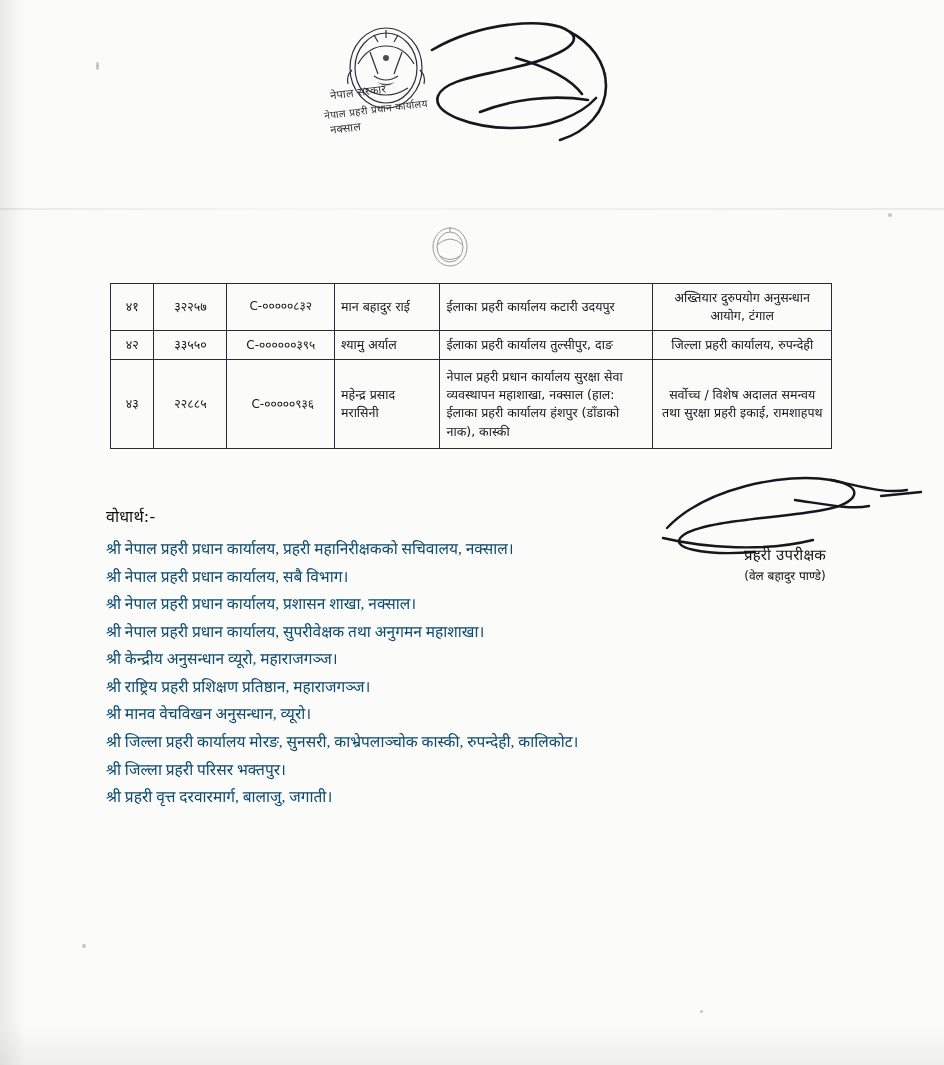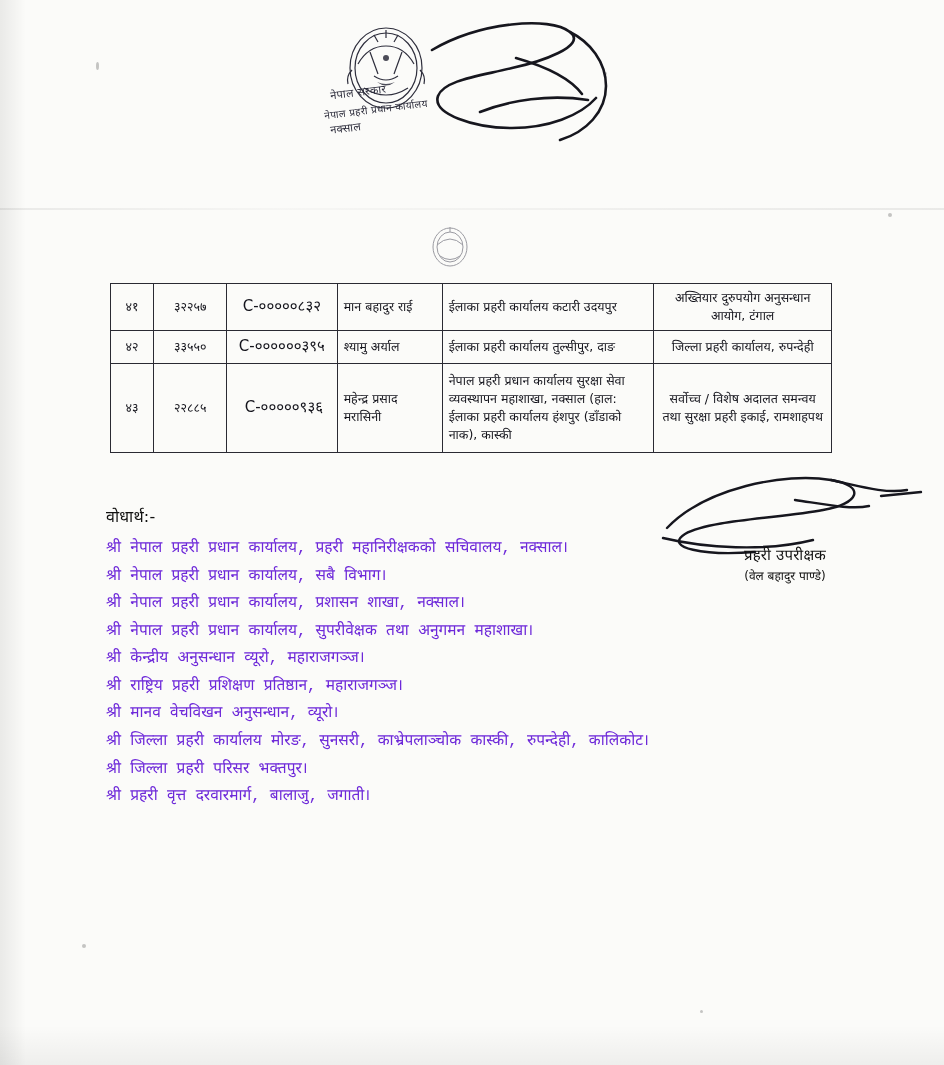--- a/index.html
+++ b/index.html
@@ -101,21 +101,21 @@
     color: #14141c;
   }
   table.reg td {
     border: 1px solid #2a2a33;
     padding: 5px 6px;
     vertical-align: middle;
     line-height: 1.45;
   }
   td.c-sn     { width: 34px;  text-align: center; }
   td.c-id     { width: 66px;  text-align: center; }
-  td.c-code   { width: 96px;  text-align: center; font-size: 15px; }
+  td.c-code   { width: 96px;  text-align: center; font-size: 12px; }
   td.c-name   { width: 104px; text-align: left; }
   td.c-office { width: 232px; text-align: left; }
   td.c-dest   { width: 190px; text-align: center; }
   .row-tall td { height: 78px; vertical-align: top; padding-top: 6px; }
   .row-tall td.c-dest,
   .row-tall td.c-name { vertical-align: middle; }
 
   
   .sig-block {
     position: absolute;
@@ -165,24 +165,24 @@
     color: #111;
     margin-bottom: 8px;
     letter-spacing: .2px;
   }
   .dist ul {
     list-style: none;
     margin: 0;
     padding: 0;
   }
   .dist li {
-    font-family: Liberation Mono, monospace;
+    font-family: Liberation Serif, serif;
     font-size: 15.5px;
     line-height: 1.78;
-    color: #6d28d9;
+    color: #0c4a6e;
     white-space: nowrap;
   }
 
   
   .edge-shade-l {
     position: absolute; left: 0; top: 0; width: 26px; height: 1065px;
     background: linear-gradient(to right, rgba(0,0,0,0.07), rgba(0,0,0,0));
     pointer-events: none;
   }
   .edge-shade-b {

